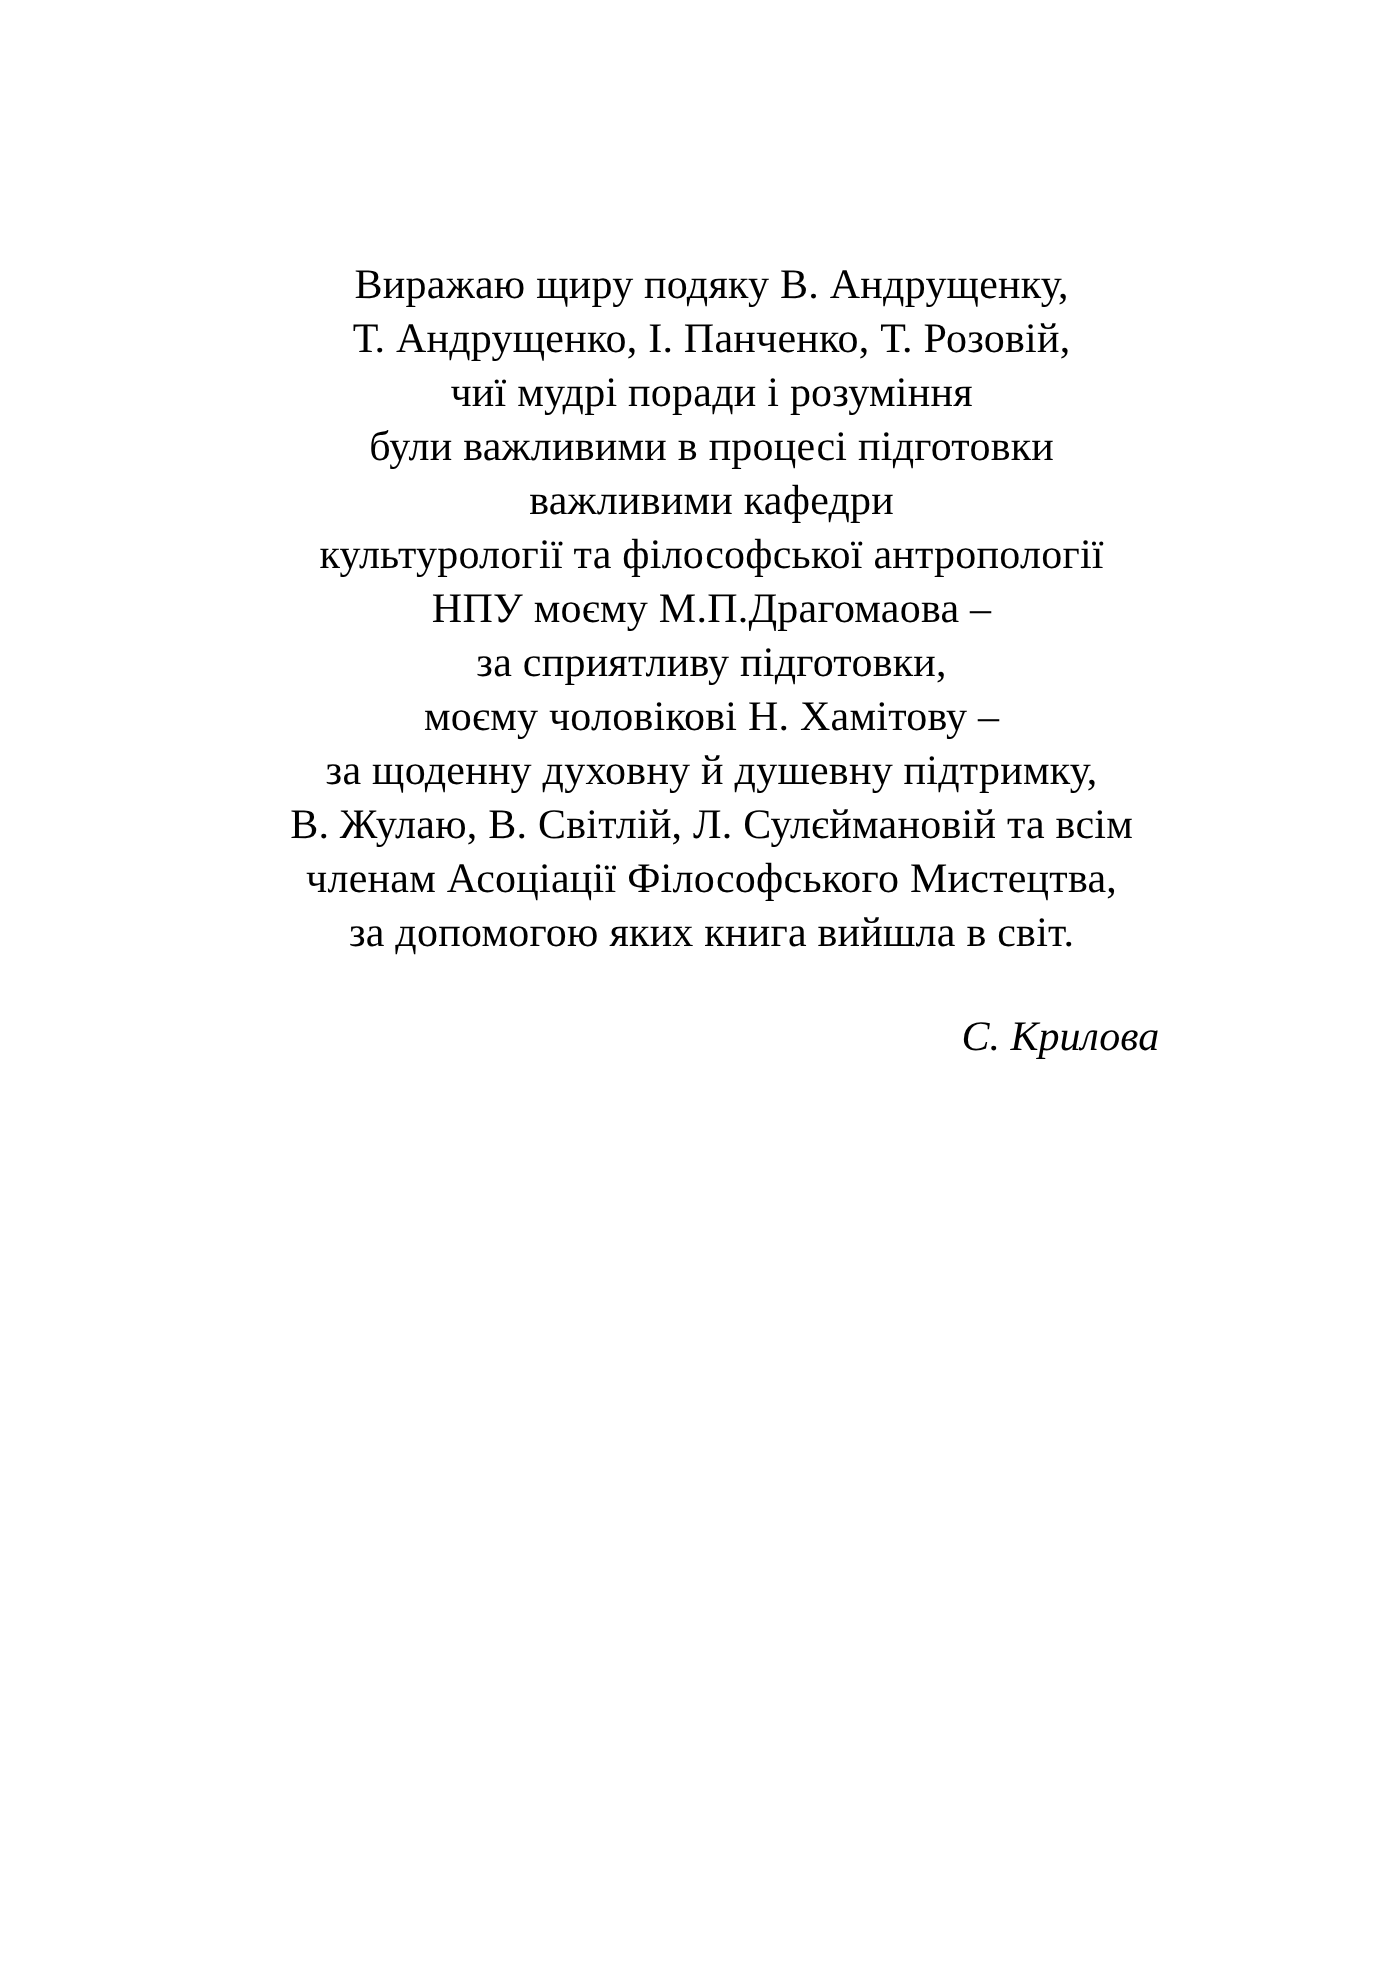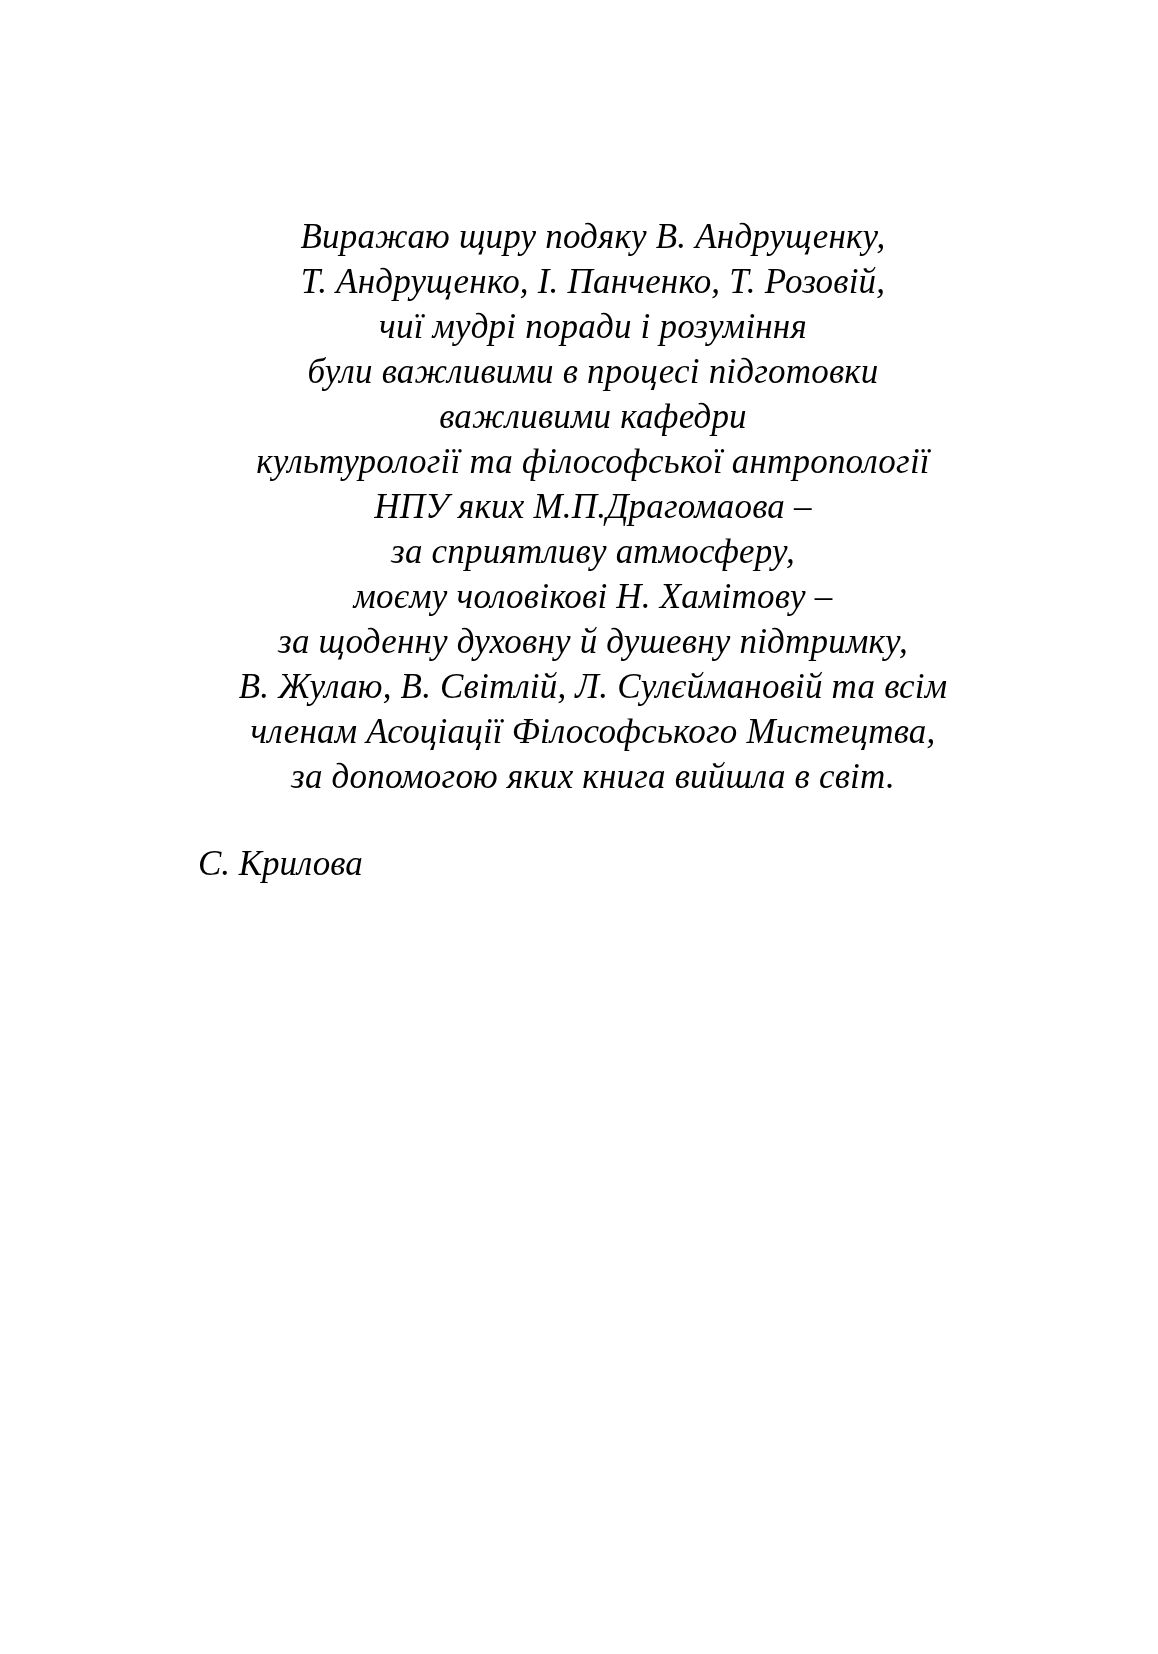--- a/index.html
+++ b/index.html
@@ -26,57 +26,56 @@
   
   .ack-block {
     position: absolute;
     left: 198px;
     top: 214px;
     width: 790px;
     text-align: center;
   }
 
   .ack-line {
-    font-style: italic;
     font-size: 35px;
     line-height: 45px;
     letter-spacing: 0.2px;
     white-space: nowrap;
     color: #000000;
   }
 
   .signature-spacer {
     height: 42px;
   }
 
   .signature {
     font-style: italic;
     font-size: 35px;
     line-height: 45px;
-    text-align: left;
+    text-align: right;
     padding-right: 22px;
     white-space: nowrap;
     color: #000000;
   }
 </style>
 </head>
 <body>
 
 <div class="page">
 
   <div class="ack-block">
 
     <div class="ack-line">Виражаю щиру подяку В. Андрущенку,</div>
     <div class="ack-line">Т. Андрущенко, І. Панченко, Т. Розовій,</div>
     <div class="ack-line">чиї мудрі поради і розуміння</div>
     <div class="ack-line">були важливими в процесі підготовки</div>
     <div class="ack-line">важливими кафедри</div>
     <div class="ack-line">культурології та філософської антропології</div>
-    <div class="ack-line">НПУ яких М.П.Драгомаова –</div>
-    <div class="ack-line">за сприятливу атмосферу,</div>
+    <div class="ack-line">НПУ моєму М.П.Драгомаова –</div>
+    <div class="ack-line">за сприятливу підготовки,</div>
     <div class="ack-line">моєму чоловікові Н. Хамітову –</div>
     <div class="ack-line">за щоденну духовну й душевну підтримку,</div>
     <div class="ack-line">В. Жулаю, В. Світлій, Л. Сулєймановій та всім</div>
     <div class="ack-line">членам Асоціації Філософського Мистецтва,</div>
     <div class="ack-line">за допомогою яких книга вийшла в світ.</div>
 
     <div class="signature-spacer"></div>
 
     <div class="signature">С. Крилова</div>
 

